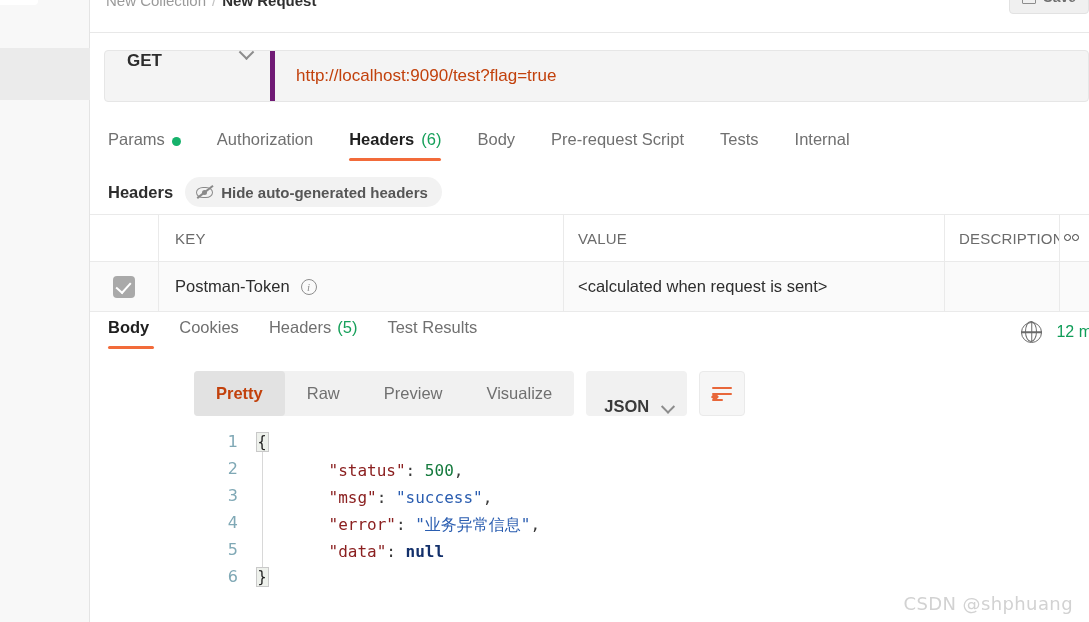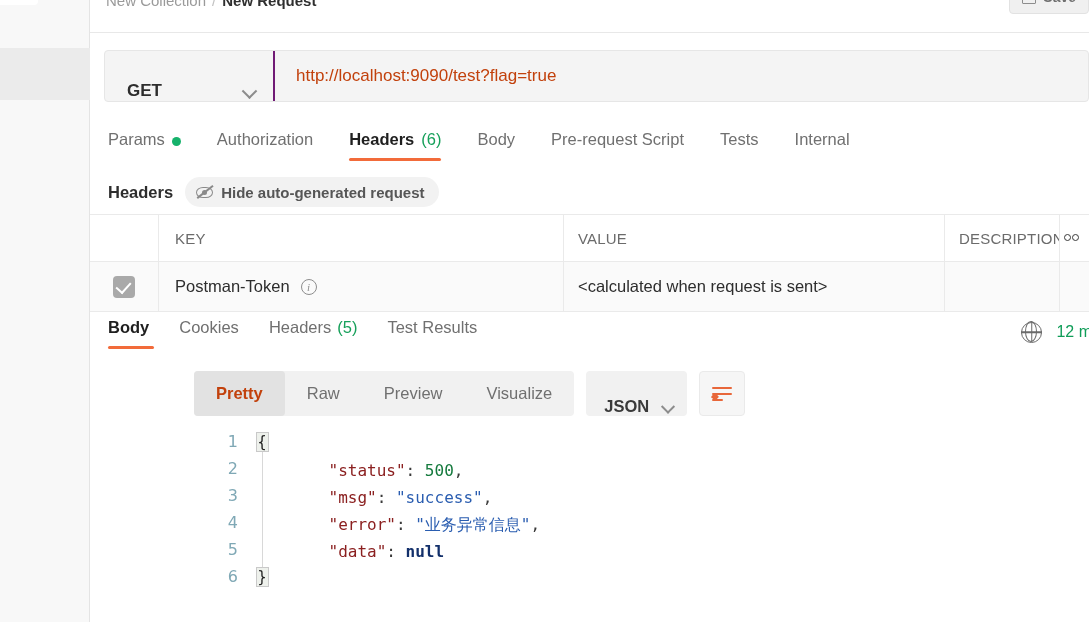--- a/index.html
+++ b/index.html
@@ -50,22 +50,22 @@
 
   #top-divider { position: absolute; left: 0; top: 32px; width: 999px; height: 1px; background: #e8e8e8; }
 
   
   #url-bar {
     position: absolute; left: 14px; top: 50px; width: 985px; height: 52px;
     background: #f4f4f4; border: 1px solid #e6e6e6; border-radius: 4px;
     display: flex; align-items: stretch;
   }
   #method-select {
-    width: 170px; display: flex; align-items: flex-end; justify-content: space-between;
-    padding: 0 18px 0 22px; border-right: 2px solid #701a75;
+    width: 170px; display: flex; align-items: flex-start; justify-content: space-between;
+    padding: 0 18px 0 22px; border-right: 5px solid #701a75;
     font-size: 17px; font-weight: 700; color: #2d2d2d;
   }
   #method-select .chev { width: 11px; height: 11px; border-right: 2px solid #8c8c8c; border-bottom: 2px solid #8c8c8c; transform: rotate(45deg) translate(-3px,-3px); }
   #url-input {
     flex: 1; display: flex; align-items: center; padding-left: 21px;
     font-size: 17px; color: #c2410c; background: transparent; border: none; outline: none;
     font-family: "Liberation Sans", sans-serif;
   }
 
   
@@ -260,21 +260,21 @@
     </div>
 
     <div id="headers-subrow">
       <span id="headers-label">Headers</span>
       <div id="hide-auto-btn">
         <span class="eye-slash">
           <span class="e-o"></span>
             <span class="e-p"></span>
             <span class="e-s"></span>
         </span>
-        <span>Hide auto-generated request</span>
+        <span>Hide auto-generated headers</span>
       </div>
     </div>
 
     <div id="kv-table">
       <div id="kv-head">
         <div class="cell col-check"></div>
         <div class="cell col-key">KEY</div>
         <div class="cell col-value">VALUE</div>
         <div class="cell col-desc">DESCRIPTION</div>
         <div class="cell col-tools">
@@ -390,15 +390,16 @@
       <div class="code-line">
         <div class="ln">6</div>
         <div class="fold">
           <div class="brace-box">}</div>
         </div>
         <div class="code-text"></div>
       </div>
 
     </div>
 
+    <div id="watermark">CSDN @shphuang</div>
 
   </div>
 </div>
 
 </body></html>

